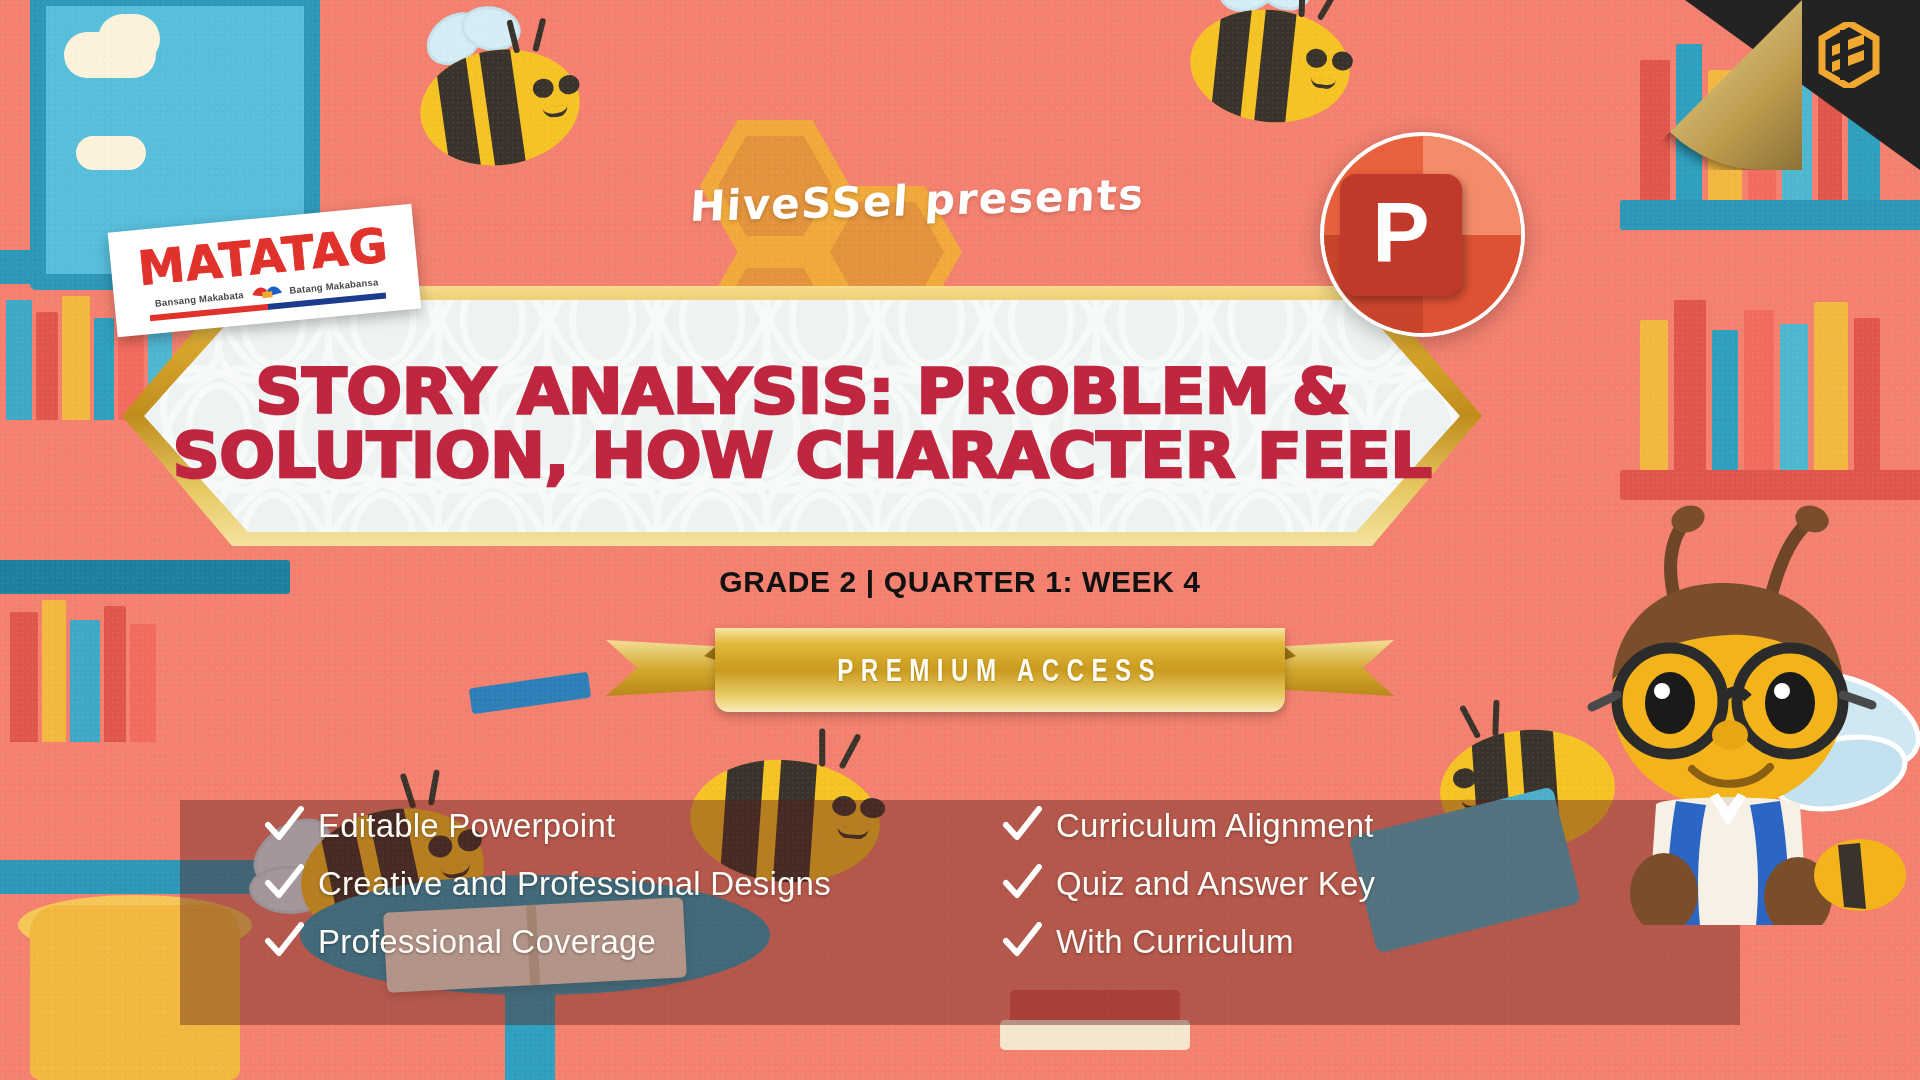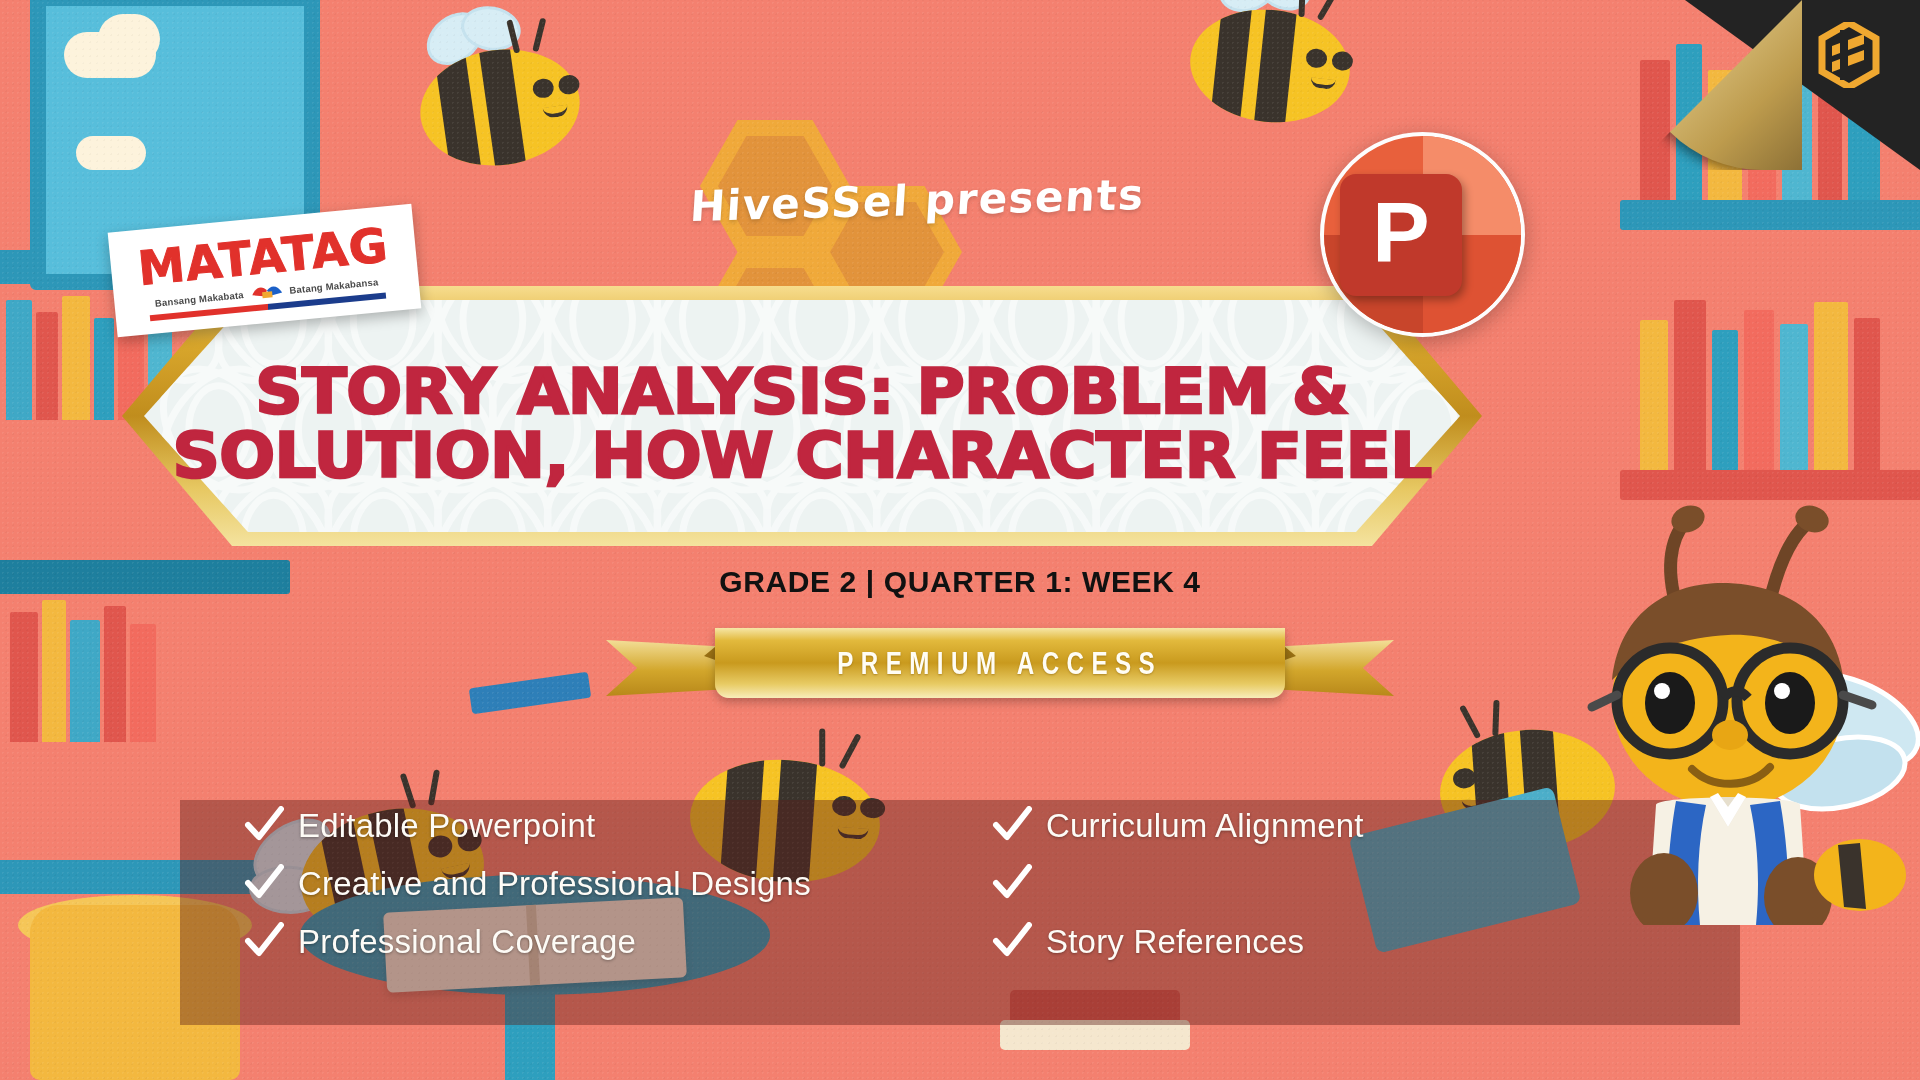--- a/index.html
+++ b/index.html
@@ -238,21 +238,21 @@
     position: absolute; left: 0; top: 565px; width: 1920px;
     text-align: center; z-index: 30;
     font-family: "Liberation Sans", sans-serif;
     font-weight: bold; font-size: 30px; letter-spacing: .6px;
     color: #111111;
   }
 
   
   #ribbon { position: absolute; left: 600px; top: 618px; width: 800px; height: 92px; z-index: 35; }
   #ribbon-main {
-    position: absolute; left: 115px; top: 10px; width: 570px; height: 70px;
+    position: absolute; left: 115px; top: 10px; width: 570px; height: 84px;
     background: linear-gradient(180deg,#F6E6A6 0%, #E2B93C 18%, #C99A1E 50%, #E8CB64 80%, #F8EDBA 100%);
     border-radius: 0 0 14px 14px;
     display: flex; align-items: center; justify-content: center;
     box-shadow: 0 4px 10px rgba(0,0,0,.25);
   }
   #ribbon-text {
     color: #FFFDF4; font-weight: bold; font-size: 26px;
     letter-spacing: 8px; font-family: "Liberation Sans", sans-serif;
     text-shadow: 0 1px 2px rgba(120,80,0,.45);
     transform: scaleY(1.18) scaleX(.93);
@@ -276,21 +276,21 @@
     width: 1560px; height: 225px;
     background: rgba(92,30,26,.42);
     z-index: 38;
   }
   #features-grid {
     position: absolute; left: 180px; top: 800px;
     width: 1560px; height: 167px;
     display: grid;
     grid-template-columns: 1fr 1fr;
     align-content: center;
-    padding: 18px 0 18px 64px;
+    padding: 18px 0 18px 84px;
     z-index: 42;
     text-align: right;
   }
   .feature {
     display: flex; align-items: center; gap: 14px;
     height: 58px;
   }
   .feature .check {
     width: 40px; height: 40px; flex: 0 0 40px;
     position: relative;
@@ -575,37 +575,38 @@
         </svg>
     </span>
     <span class="label">Creative and Professional Designs</span>
   </div>
   <div class="feature">
     <span class="check">
       <svg viewBox="0 0 40 40" width="40" height="40">
           <path d="M4 19 L15 31 L37 3" fill="none" stroke="#FFFFFF" stroke-width="6" stroke-linecap="round" stroke-linejoin="round"></path>
         </svg>
     </span>
+    <span class="label">Quiz and Answer Key</span>
   </div>
 
   <div class="feature">
     <span class="check">
       <svg viewBox="0 0 40 40" width="40" height="40">
           <path d="M4 19 L15 31 L37 3" fill="none" stroke="#FFFFFF" stroke-width="6" stroke-linecap="round" stroke-linejoin="round"></path>
         </svg>
     </span>
     <span class="label">Professional Coverage</span>
   </div>
   <div class="feature">
     <span class="check">
       <svg viewBox="0 0 40 40" width="40" height="40">
           <path d="M4 19 L15 31 L37 3" fill="none" stroke="#FFFFFF" stroke-width="6" stroke-linecap="round" stroke-linejoin="round"></path>
         </svg>
     </span>
-    <span class="label">Story References</span>
+    <span class="label">With Curriculum</span>
   </div>
 
 </div>
 
 <svg id="mascot" viewBox="0 0 375 420">
 
   <ellipse cx="288" cy="215" rx="74" ry="40" fill="#CFE8F2" stroke="#FFFFFF" stroke-width="5" transform="rotate(22 288 215)"></ellipse>
   <ellipse cx="280" cy="268" rx="66" ry="34" fill="#C3E1EE" stroke="#FFFFFF" stroke-width="5" transform="rotate(-12 280 268)"></ellipse>
 
   <path d="M120 112 C104 66 110 34 126 16" fill="none" stroke="#6E4526" stroke-width="13" stroke-linecap="round"></path>

